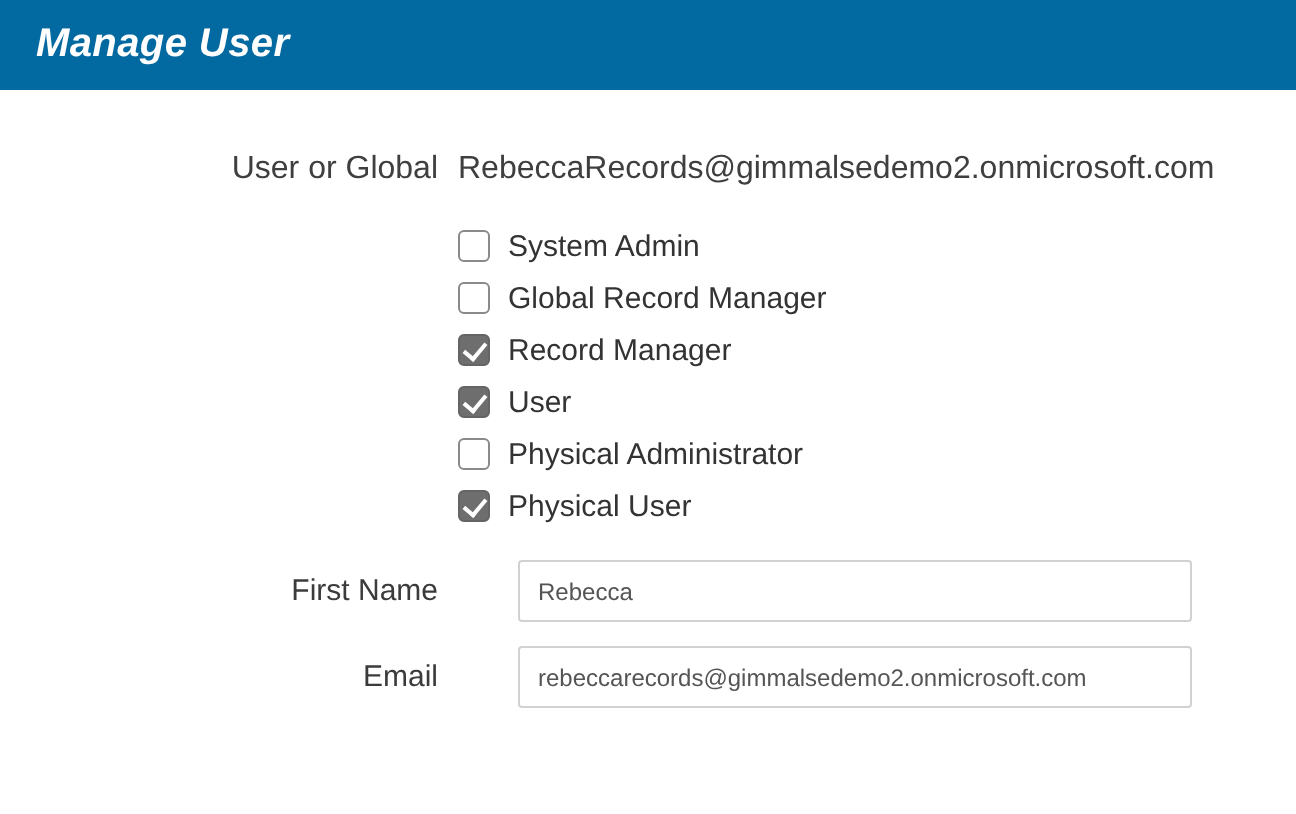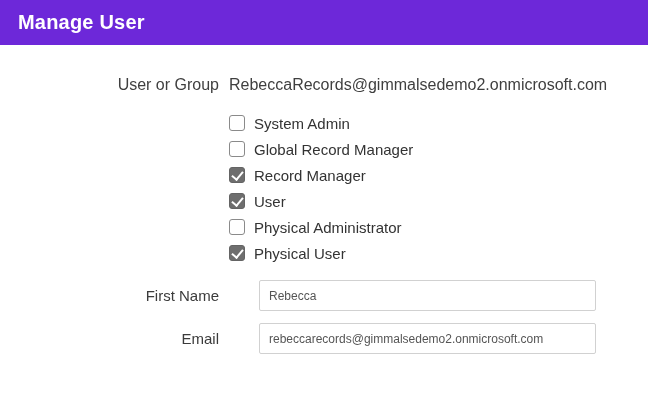--- a/index.html
+++ b/index.html
@@ -6,24 +6,25 @@
   html, body { margin: 0; padding: 0; }
   body {
     width: 648px;
     height: 407px;
     background: #ffffff;
     font-family: "Liberation Sans", "DejaVu Sans", sans-serif;
     overflow: hidden;
   }
   .titlebar {
     height: 45px;
-    background: #6d28d9;
+    background: #0369a1;
     display: flex;
     align-items: center;
     padding: 0 18px;
+    font-style: italic;
   }
   .titlebar h1 {
     margin: 0;
     color: #ffffff;
     font-size: 20px;
     font-weight: 600;
     letter-spacing: 0.2px;
   }
   .content { padding-top: 30px; }
   .row { display: flex; }
@@ -101,21 +102,21 @@
 
 <div class="page">
 
   <header class="titlebar">
     <h1>Manage User</h1>
   </header>
 
   <main class="content">
 
     <div class="row usergroup-row">
-      <div class="label-col">User or Group</div>
+      <div class="label-col">User or Global</div>
       <div class="ug-value">RebeccaRecords@gimmalsedemo2.onmicrosoft.com</div>
     </div>
 
     <div class="row roles-row">
       <div class="label-col"></div>
       <div class="checkbox-group">
 
         <label class="cb-row">
           <input type="checkbox" class="cb" style="">
           <span>System Admin</span>

